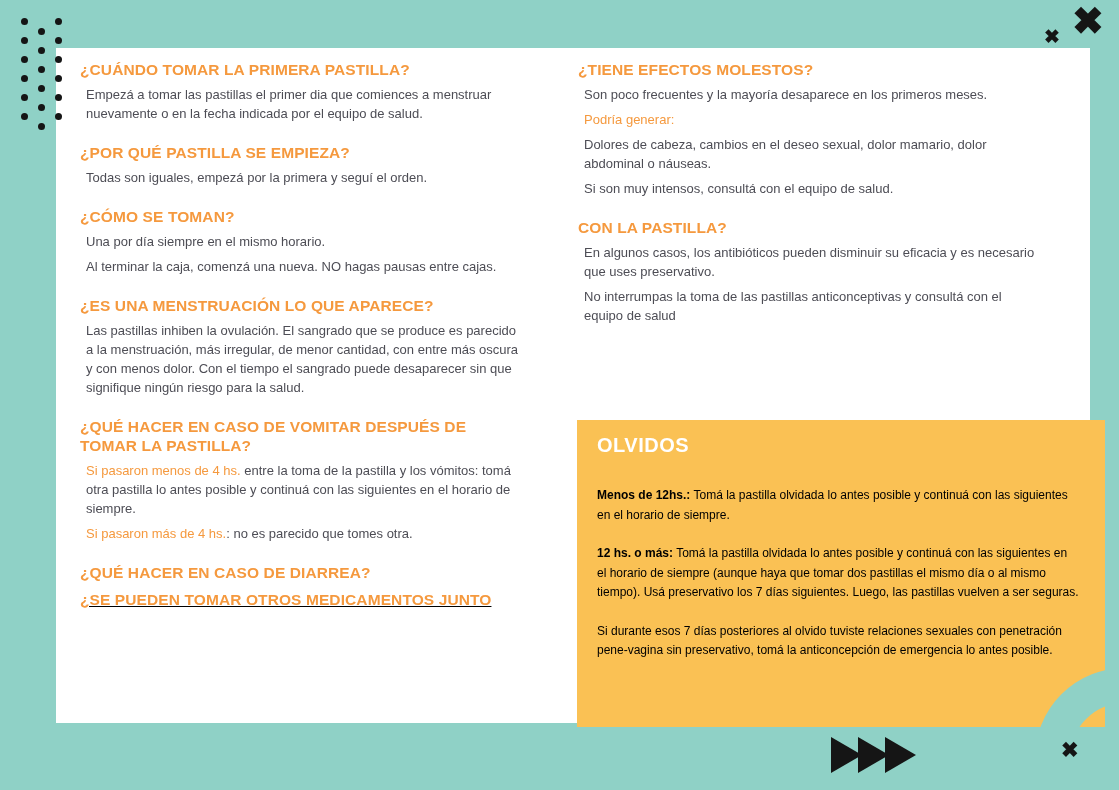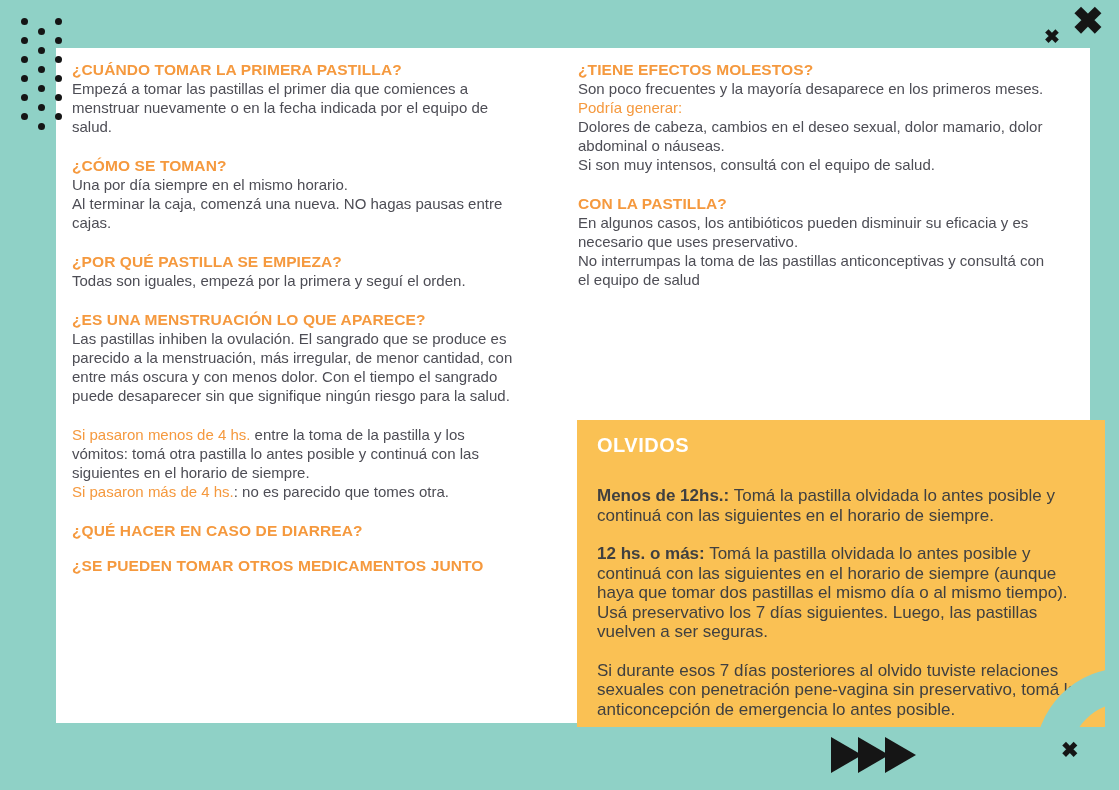--- a/index.html
+++ b/index.html
@@ -11,36 +11,36 @@
     overflow:hidden;
     -webkit-font-smoothing:antialiased;
   }
   .card {
     position:absolute; left:56px; top:48px;
     width:1034px; height:675px;
     background:#ffffff;
   }
   
   .col { position:absolute; top:60px; }
-  .col-left  { left:72px;  width:447px; }
+  .col-left  { left:80px;  width:447px; }
   .col-right { left:578px; width:470px; }
   .section { margin-top:20px; }
   .section:first-child { margin-top:0; }
-  .section.tight { margin-top:16px; }
+  .section.tight { margin-top:8px;text-decoration:underline; }
   .sec-heading {
     margin:0; padding:0;
     color:#f5993e;
     font-size:15.5px; font-weight:bold;
     line-height:19px;
     letter-spacing:0.1px;
   }
   .sec-body p {
-    margin:0; padding:0;
+    margin:6px; padding:0;
     color:#4d4d55;
-    font-size:15px;
+    font-size:13px;
     line-height:19px;
   }
   .accent { color:#f5993e; }
   
   .olvidos {
     position:absolute; left:577px; top:420px;
     width:528px; height:307px;
     background:#fac154;
     box-sizing:border-box;
     padding:12px 26px 0 20px;
@@ -48,22 +48,22 @@
   }
   .olvidos-title {
     margin:0;
     color:#ffffff;
     font-size:20px; font-weight:bold;
     letter-spacing:0.5px;
     line-height:26px;
   }
   .olvidos-body p {
     margin:19px 0 0 0;
-    color:#404040;
-    font-size:17px;
+    color:#000000;
+    font-size:12px;
     line-height:19.5px;
   }
   .olvidos-body p:first-child { margin-top:28px; }
   .olvidos-body .lead { font-weight:bold; }
   .ring {
     position:absolute;
     left:458px; top:248px;
     width:110px; height:110px;
     border:35px solid #8fd1c6;
     border-radius:50%;
@@ -130,39 +130,40 @@
   </div>
 
 <div class="col col-left">
     <div class="section">
       <h3 class="sec-heading">¿CUÁNDO TOMAR LA PRIMERA PASTILLA?</h3>
       <div class="sec-body">
         <p><span>Empezá a tomar las pastillas el primer dia que comiences a menstruar nuevamente o en la fecha indicada por el equipo de salud.</span></p>
       </div>
     </div>
     <div class="section">
+      <h3 class="sec-heading">¿POR QUÉ PASTILLA SE EMPIEZA?</h3>
+      <div class="sec-body">
+        <p><span>Todas son iguales, empezá por la primera y seguí el orden.</span></p>
+      </div>
+    </div>
+    <div class="section">
       <h3 class="sec-heading">¿CÓMO SE TOMAN?</h3>
       <div class="sec-body">
         <p><span>Una por día siempre en el mismo horario.</span></p>
         <p><span>Al terminar la caja, comenzá una nueva. NO hagas pausas entre cajas.</span></p>
       </div>
     </div>
     <div class="section">
-      <h3 class="sec-heading">¿POR QUÉ PASTILLA SE EMPIEZA?</h3>
-      <div class="sec-body">
-        <p><span>Todas son iguales, empezá por la primera y seguí el orden.</span></p>
-      </div>
-    </div>
-    <div class="section">
       <h3 class="sec-heading">¿ES UNA MENSTRUACIÓN LO QUE APARECE?</h3>
       <div class="sec-body">
         <p><span>Las pastillas inhiben la ovulación. El sangrado que se produce es parecido a la menstruación, más irregular, de menor cantidad, con entre más oscura y con menos dolor. Con el tiempo el sangrado puede desaparecer sin que signifique ningún riesgo para la salud.</span></p>
       </div>
     </div>
     <div class="section">
+      <h3 class="sec-heading">¿QUÉ HACER EN CASO DE VOMITAR DESPUÉS DE TOMAR LA PASTILLA?</h3>
       <div class="sec-body">
         <p><span class="accent">Si pasaron menos de 4 hs.</span><span> entre la toma de la pastilla y los vómitos: tomá otra pastilla lo antes posible y continuá con las siguientes en el horario de siempre.</span></p>
         <p><span class="accent">Si pasaron más de 4 hs.</span><span>: no es parecido que tomes otra.</span></p>
       </div>
     </div>
     <div class="section">
       <h3 class="sec-heading">¿QUÉ HACER EN CASO DE DIARREA?</h3>
     </div>
     <div class="section tight">
       <h3 class="sec-heading">¿SE PUEDEN TOMAR OTROS MEDICAMENTOS JUNTO</h3>

